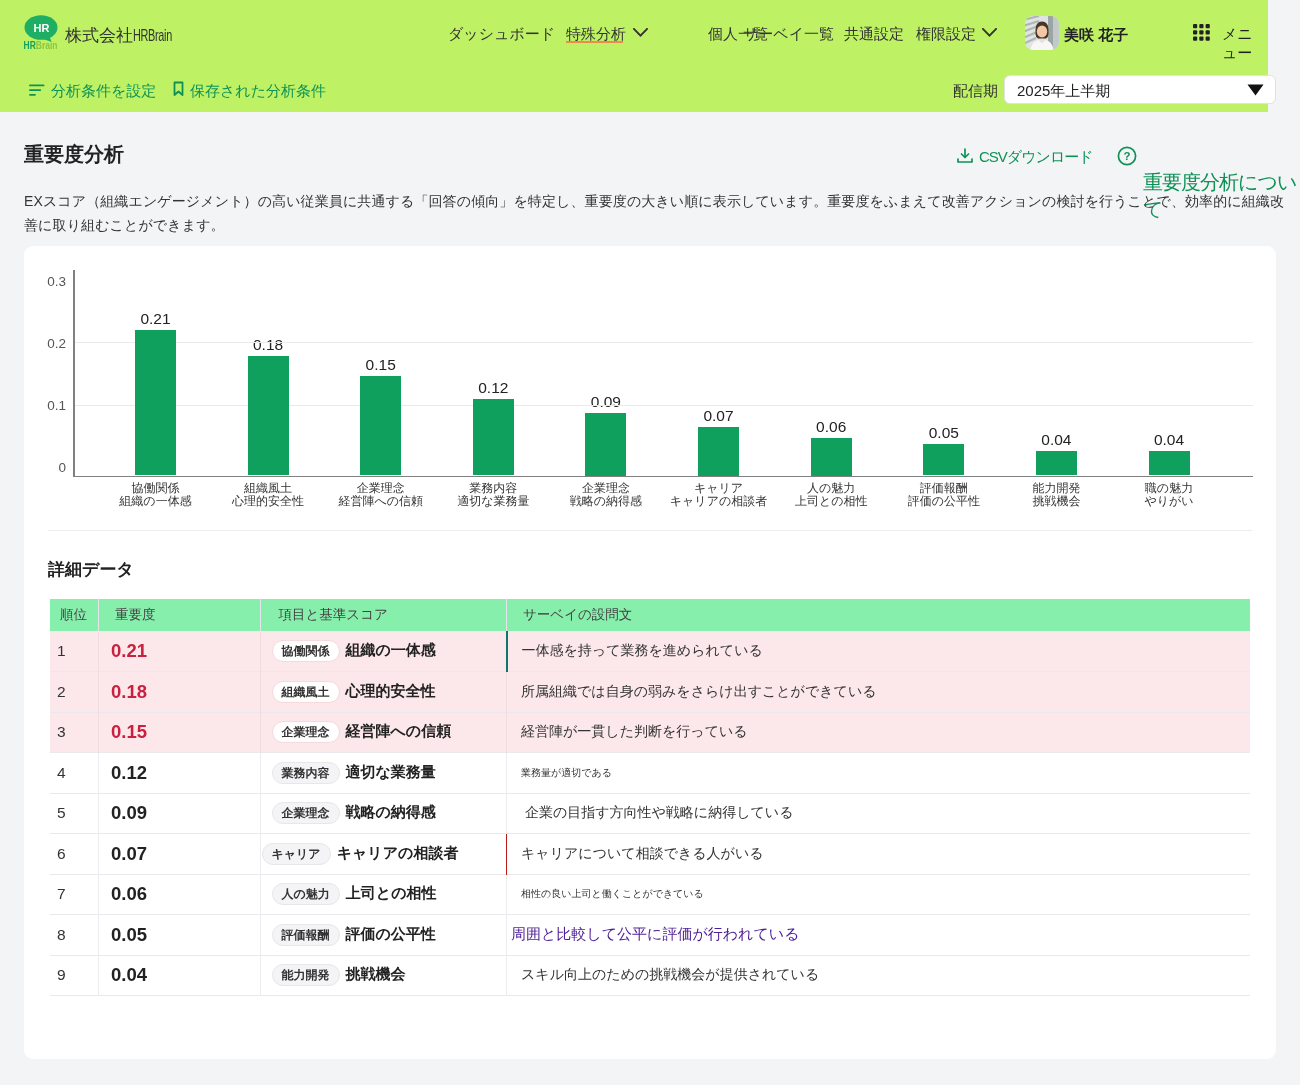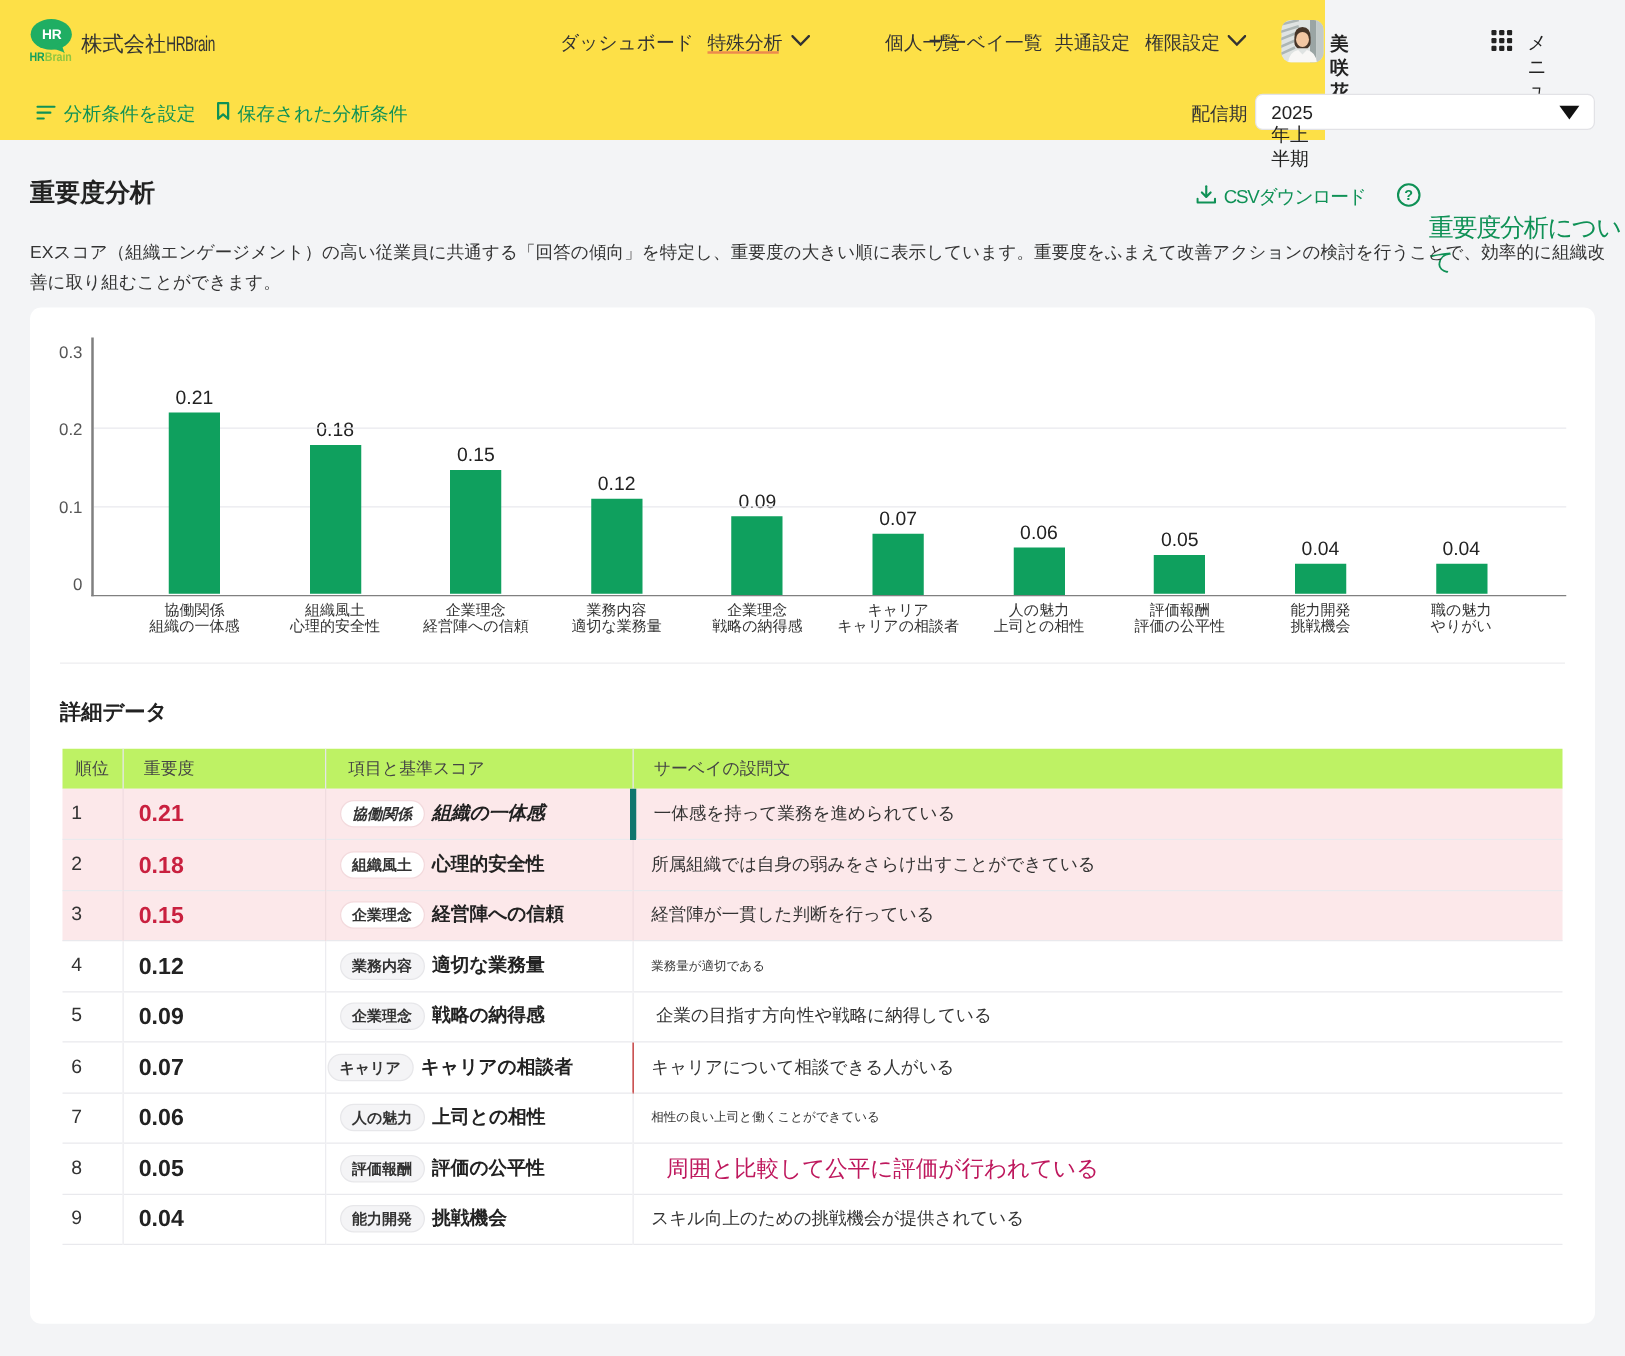--- a/index.html
+++ b/index.html
@@ -1,20 +1,20 @@
 <!DOCTYPE html>
 <html lang="ja"><head>
 <meta charset="utf-8">
 <style>
 * { margin:0; padding:0; box-sizing:border-box; }
 html,body { width:1300px; height:1085px; font-family:"Liberation Sans", sans-serif; background:#f3f4f6; color:#333; }
 .abs { position:absolute; }
 #page { position:relative; width:1300px; height:1085px; overflow:hidden; }
 
-#hdr { position:absolute; left:0; top:0; width:1060px; height:112px; background:#fde047; }
+#hdr { position:absolute; left:0; top:0; width:1268px; height:112px; background:#bef264; }
 .nav { position:absolute; top:25px; font-size:15px; color:#333; }
 .green { color:#0f9156; }
 .pill { display:inline-block; height:22px; line-height:20px; border-radius:11px; font-size:12px; font-weight:bold; color:#333; padding:0 9px; border:1px solid #e7e7ea; background:#f4f4f6; }
 .bar { position:absolute; width:41px; background:#0fa05e; z-index:2; }
 .blab { position:absolute; width:113px; text-align:center; font-size:15.5px; color:#222; }
 .xlab { position:absolute; width:113px; text-align:center; font-size:12px; color:#333; line-height:12.6px; }
 .ytick { position:absolute; width:40px; text-align:right; font-size:13.5px; color:#555; }
 table { border-collapse:collapse; }
 </style>
 </head>
@@ -170,30 +170,30 @@
 
   <div class="abs" style="left:50px;top:599px;width:1200px;">
     <table style="width:1200px;table-layout:fixed;">
       <colgroup>
           <col style="width:48.5px">
           <col style="width:161.5px">
           <col style="width:246.5px">
           <col style="width:743.5px">
         </colgroup>
       <tbody>
-          <tr style="height:32px;background:#bef264;">
+          <tr style="height:32px;background:#86efac;">
         <th class="th" style="text-align:left;font-weight:normal;font-size:13.5px;color:#444;padding-left:10px;border-right:1px solid #e5e5e9;">順位</th>
         <th class="th" style="text-align:left;font-weight:normal;font-size:13.5px;color:#444;padding-left:16px;border-right:1px solid #e5e5e9;">重要度</th>
         <th class="th" style="text-align:left;font-weight:normal;font-size:13.5px;color:#444;padding-left:18px;border-right:1px solid #e5e5e9;">項目と基準スコア</th>
         <th class="th" style="text-align:left;font-weight:normal;font-size:13.5px;color:#444;padding-left:16px;">サーベイの設問文</th>
       </tr>
       <tr style="height:40.5px;background:#fce8ea;border-bottom:1px solid #e9e9ed;">
         <td style="font-size:15.5px;color:#333;padding-left:7px;border-right:1px solid #f0dcdf;">1</td>
         <td style="font-size:18.5px;font-weight:bold;color:#c9203f;padding-left:12px;border-right:1px solid #f0dcdf;">0.21</td>
-        <td style="padding-left:11px;border-right:5px solid #0f766e;font-style:italic;"><span class="pill" style="background:#fff;border-color:#f3dadd;">協働関係</span><span style="font-size:15px;font-weight:bold;color:#222;margin-left:6px;">組織の一体感</span></td>
+        <td style="padding-left:11px;border-right:2px solid #0f766e;"><span class="pill" style="background:#fff;border-color:#f3dadd;">協働関係</span><span style="font-size:15px;font-weight:bold;color:#222;margin-left:6px;">組織の一体感</span></td>
         <td style="font-size:14px;color:#333;padding-left:14px;">一体感を持って業務を進められている</td>
       </tr>
       <tr style="height:40.5px;background:#fce8ea;border-bottom:1px solid #e9e9ed;">
         <td style="font-size:15.5px;color:#333;padding-left:7px;border-right:1px solid #f0dcdf;">2</td>
         <td style="font-size:18.5px;font-weight:bold;color:#c9203f;padding-left:12px;border-right:1px solid #f0dcdf;">0.18</td>
         <td style="padding-left:11px;border-right:1px solid #f0dcdf;"><span class="pill" style="background:#fff;border-color:#f3dadd;">組織風土</span><span style="font-size:15px;font-weight:bold;color:#222;margin-left:6px;">心理的安全性</span></td>
         <td style="font-size:14px;color:#333;padding-left:14px;">所属組織では自身の弱みをさらけ出すことができている</td>
       </tr>
       <tr style="height:40.5px;background:#fce8ea;border-bottom:1px solid #e9e9ed;">
         <td style="font-size:15.5px;color:#333;padding-left:7px;border-right:1px solid #f0dcdf;">3</td>
@@ -222,21 +222,21 @@
       <tr style="height:40.5px;background:#fff;border-bottom:1px solid #e9e9ed;">
         <td style="font-size:15.5px;color:#333;padding-left:7px;border-right:1px solid #ececf0;">7</td>
         <td style="font-size:18.5px;font-weight:bold;color:#222;padding-left:12px;border-right:1px solid #ececf0;">0.06</td>
         <td style="padding-left:11px;border-right:1px solid #ececf0;"><span class="pill" style="background:#f4f4f6;border-color:#e7e7ea;">人の魅力</span><span style="font-size:15px;font-weight:bold;color:#222;margin-left:6px;">上司との相性</span></td>
         <td style="font-size:10px;color:#333;padding-left:14px;">相性の良い上司と働くことができている</td>
       </tr>
       <tr style="height:40.5px;background:#fff;border-bottom:1px solid #e9e9ed;">
         <td style="font-size:15.5px;color:#333;padding-left:7px;border-right:1px solid #ececf0;">8</td>
         <td style="font-size:18.5px;font-weight:bold;color:#222;padding-left:12px;border-right:1px solid #ececf0;">0.05</td>
         <td style="padding-left:11px;border-right:1px solid #ececf0;"><span class="pill" style="background:#f4f4f6;border-color:#e7e7ea;">評価報酬</span><span style="font-size:15px;font-weight:bold;color:#222;margin-left:6px;">評価の公平性</span></td>
-        <td style="font-size:18px;color:#be185d;padding-left:26px;">周囲と比較して公平に評価が行われている</td>
+        <td style="font-size:15px;color:#4c1d95;padding-left:4px;">周囲と比較して公平に評価が行われている</td>
       </tr>
       <tr style="height:40.5px;background:#fff;border-bottom:1px solid #e9e9ed;">
         <td style="font-size:15.5px;color:#333;padding-left:7px;border-right:1px solid #ececf0;">9</td>
         <td style="font-size:18.5px;font-weight:bold;color:#222;padding-left:12px;border-right:1px solid #ececf0;">0.04</td>
         <td style="padding-left:11px;border-right:1px solid #ececf0;"><span class="pill" style="background:#f4f4f6;border-color:#e7e7ea;">能力開発</span><span style="font-size:15px;font-weight:bold;color:#222;margin-left:6px;">挑戦機会</span></td>
         <td style="font-size:14px;color:#333;padding-left:14px;">スキル向上のための挑戦機会が提供されている</td>
       </tr>
     </tbody>
       </table>
   </div>

